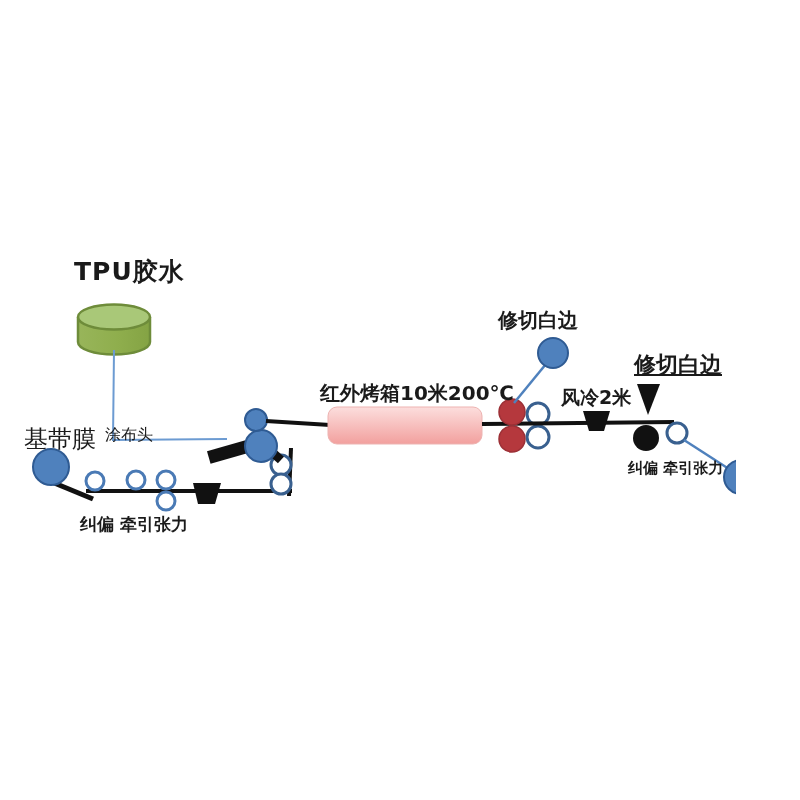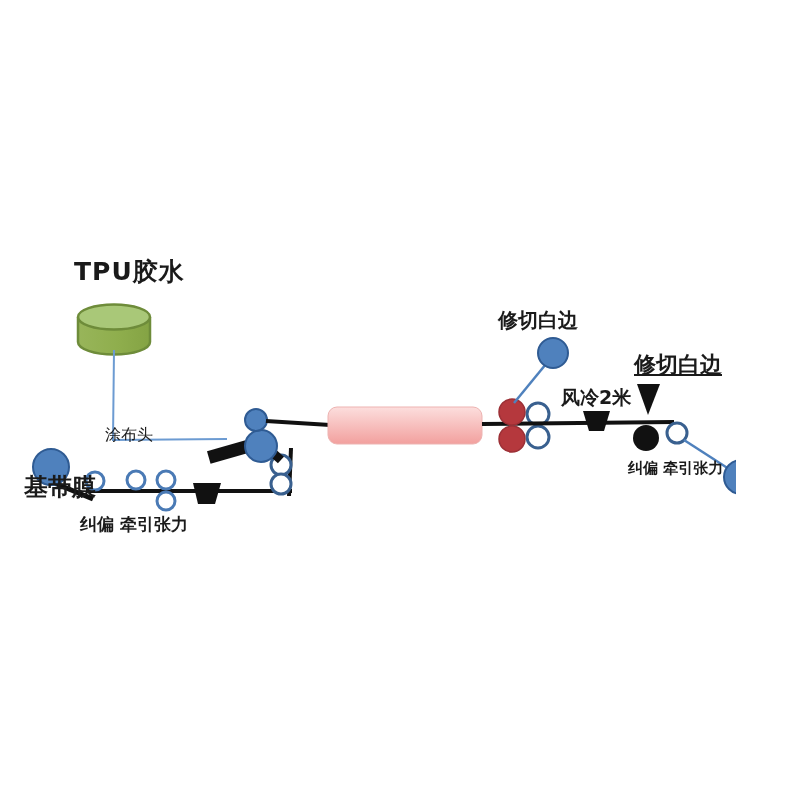--- a/index.html
+++ b/index.html
@@ -3,21 +3,21 @@
 <meta charset="utf-8">
 <style>
   html,body{margin:0;padding:0;background:#ffffff;}
   #stage{
     position:relative;width:736px;height:800px;background:#ffffff;overflow:hidden;
     font-family:"DejaVu Sans","Liberation Sans",sans-serif;color:#1a1a1a;
   }
   #diagram-svg{position:absolute;left:0;top:0;}
   .lbl{position:absolute;white-space:nowrap;line-height:1.15;color:#1a1a1a;}
   .lbl-tpu{left:74px;top:258px;font-size:25px;font-weight:600;letter-spacing:1px;}
-  .lbl-base{left:24px;top:426px;font-size:24px;font-weight:700;margin-top:48px;}
+  .lbl-base{left:24px;top:426px;font-size:24px;font-weight:400;}
   .lbl-coat{left:105px;top:426px;font-size:16px;font-weight:500;}
   .lbl-tension-left{left:80px;top:515px;font-size:17px;font-weight:600;}
   .lbl-oven{left:320px;top:382px;font-size:20px;font-weight:600;}
   .lbl-hotmelt{left:498px;top:309px;font-size:20px;font-weight:600;}
   .lbl-cool{left:561px;top:387px;font-size:19px;font-weight:600;text-align:center;}
   .lbl-trim{left:634px;top:352px;font-size:22px;font-weight:600;text-decoration:underline;}
   .lbl-tension-right{left:628px;top:460px;font-size:15px;font-weight:600;}
 </style>
 </head>
 <body>
@@ -87,17 +87,18 @@
     <circle cx="677" cy="433" r="10" fill="#ffffff" stroke="#39608f" stroke-width="3"></circle>
 
     <line x1="684" y1="440" x2="729" y2="469" stroke="#4f81bd" stroke-width="2.5"></line>
     <circle cx="741" cy="477" r="17" fill="#4f81bd" stroke="#2f5b93" stroke-width="2"></circle>
   </svg>
 
   <div class="lbl lbl-tpu">TPU胶水</div>
   <div class="lbl lbl-base">基带膜</div>
   <div class="lbl lbl-coat">涂布头</div>
   <div class="lbl lbl-tension-left">纠偏 牵引张力</div>
+  <div class="lbl lbl-oven">红外烤箱10米200℃</div>
   <div class="lbl lbl-hotmelt">修切白边</div>
   <div class="lbl lbl-cool">风冷2米</div>
   <div class="lbl lbl-trim">修切白边</div>
   <div class="lbl lbl-tension-right">纠偏 牵引张力</div>
 </div>
 
 </body></html>

